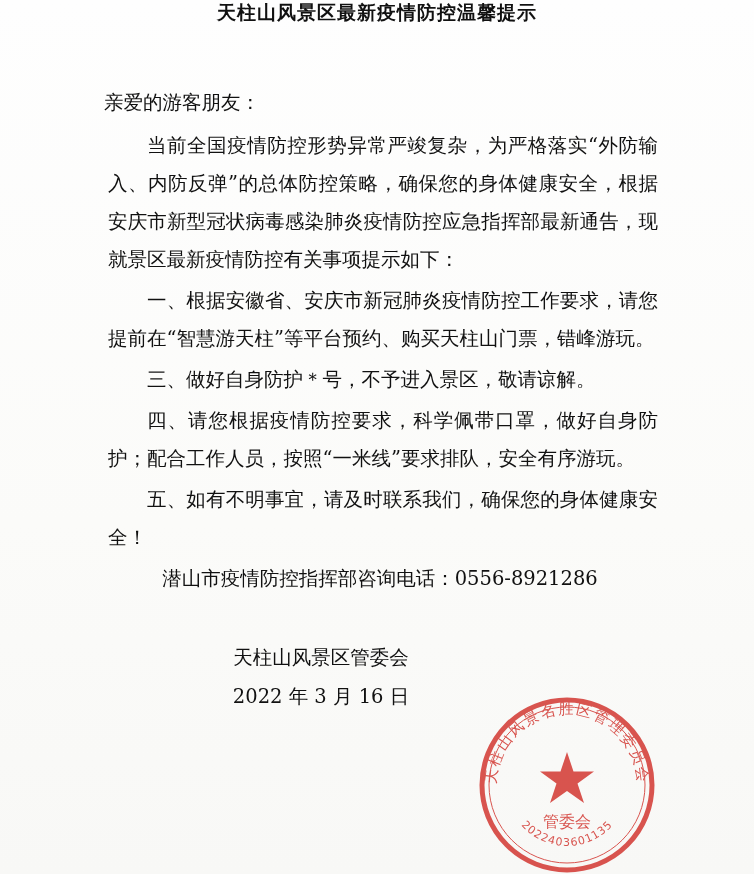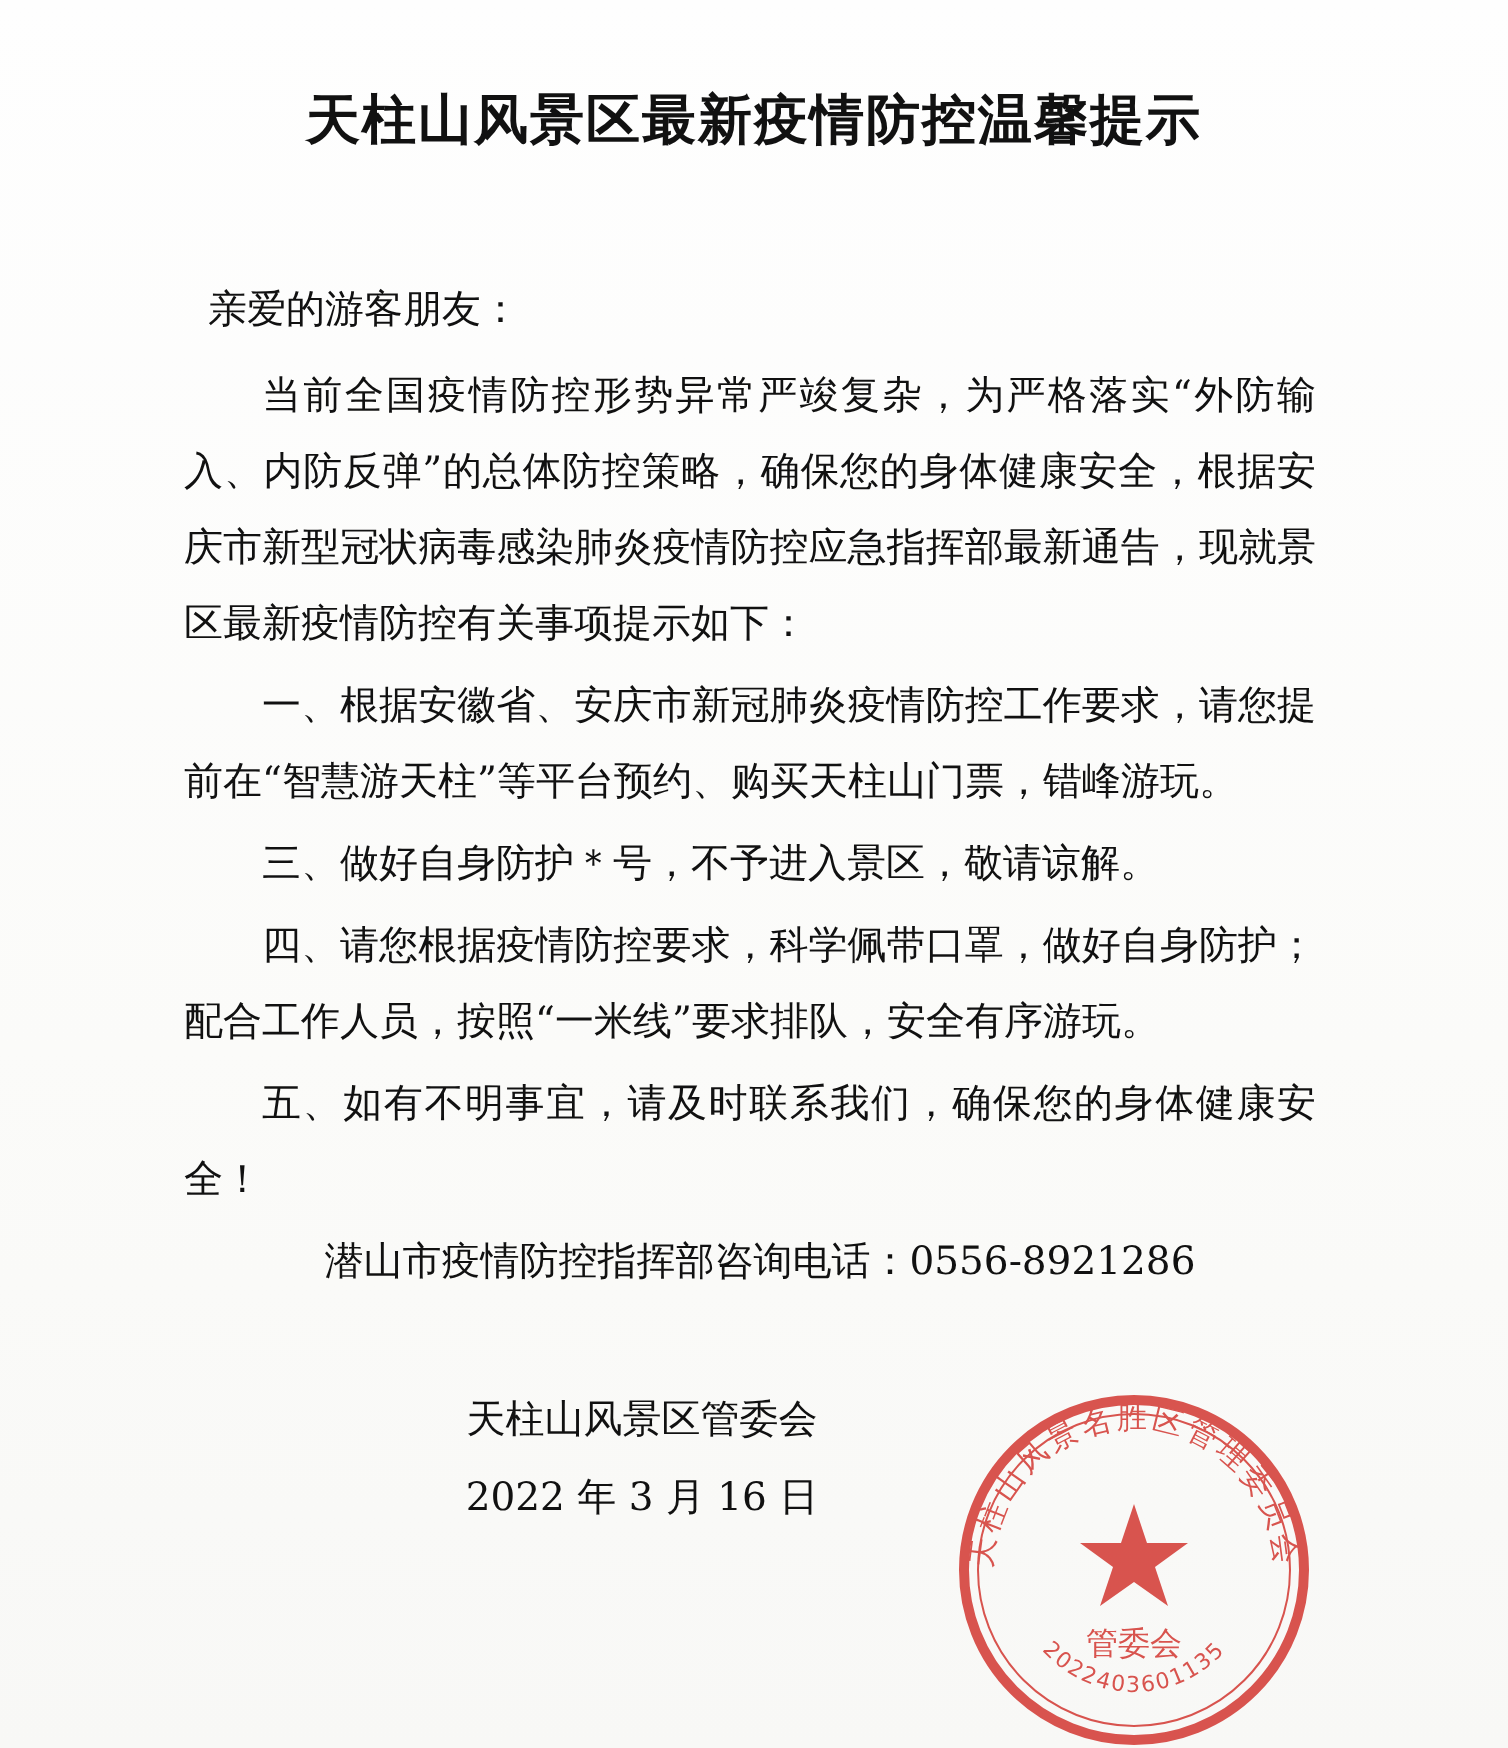--- a/index.html
+++ b/index.html
@@ -18,45 +18,44 @@
   .page {
     position: relative;
     width: 754px;
     height: 874px;
     box-sizing: border-box;
     padding: 0;
     background: linear-gradient(180deg, #fefefe 0%, #fbfbf9 60%, #f8f8f6 100%);
   }
   .doc-title {
     text-align: center;
-    font-size: 27px;
+    font-size: 19px;
     font-weight: bold;
     letter-spacing: 1px;
     color: #111;
     margin: 0;
-    padding-top: 42px;
     font-family: "DejaVu Serif", "Liberation Serif", serif;
   }
   .body-block {
     padding: 0 96px 0 92px;
     margin-top: 58px;
   }
   .salutation {
     font-size: 19.5px;
     line-height: 1.9;
     color: #111;
     font-family: "DejaVu Serif", "Liberation Serif", serif;
     margin: 0 0 6px 12px;
   }
   .para {
     font-size: 19.5px;
     line-height: 1.95;
     color: #111;
     text-indent: 2em;
-    margin: 0 0 3px 0;
+    margin: 0 0 3px 16px;
     text-align: justify;
     text-justify: inter-ideograph;
     font-family: "DejaVu Serif", "Liberation Serif", serif;
   }
   .contact-line {
     font-size: 19.5px;
     line-height: 1.95;
     color: #111;
     margin: 0 0 1px 0;
     padding-left: 3.6em;

